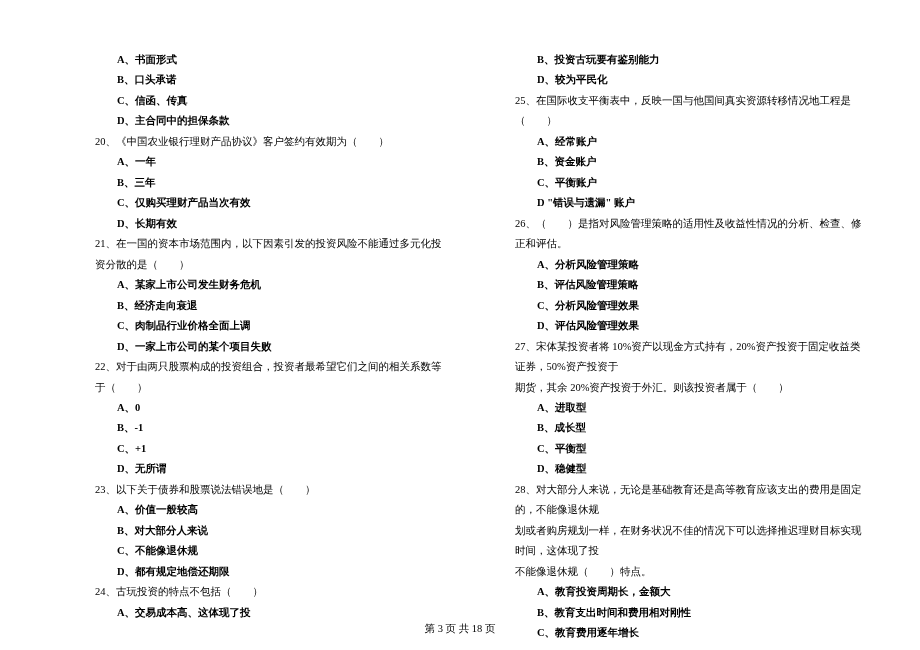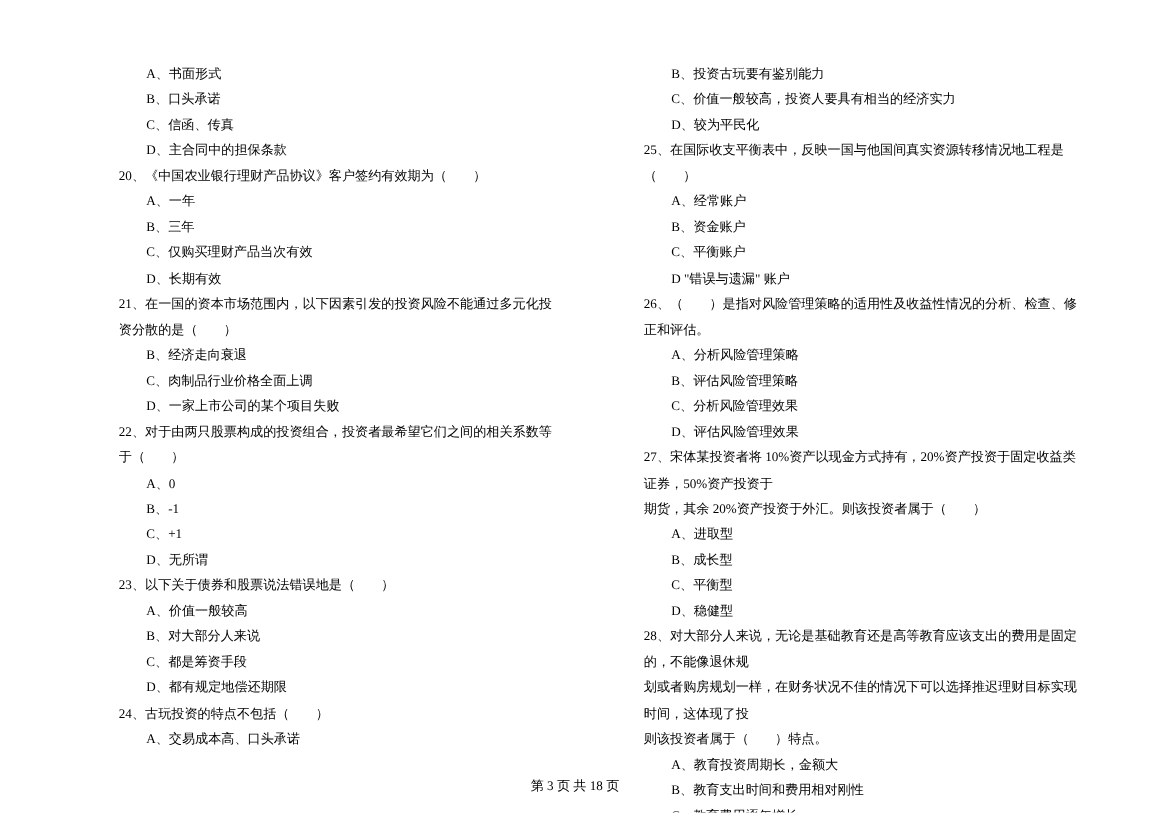--- a/index.html
+++ b/index.html
@@ -14,21 +14,21 @@
     .page {
       display: flex;
       padding: 50px 55px 20px 95px;
       gap: 70px;
     }
     .col {
       flex: 1;
       font-size: 10.5px;
       line-height: 1.95;
     }
-    .optline { padding-left: 22px; }
+    .optline { padding-left: 22px; font-weight: bold; }
     .qline { padding-left: 0; }
     .footer {
       position: absolute;
       bottom: 14px;
       left: 0;
       right: 0;
       text-align: center;
       font-size: 10.5px;
     }
   </style>
@@ -42,43 +42,43 @@
     <div class="optline">C、信函、传真</div>
     <div class="optline">D、主合同中的担保条款</div>
 
     <div class="qline">20、《中国农业银行理财产品协议》客户签约有效期为（　　）</div>
     <div class="optline">A、一年</div>
     <div class="optline">B、三年</div>
     <div class="optline">C、仅购买理财产品当次有效</div>
     <div class="optline">D、长期有效</div>
 
     <div class="qline">21、在一国的资本市场范围内，以下因素引发的投资风险不能通过多元化投资分散的是（　　）</div>
+    <div class="optline">A、某家上市公司发生财务危机</div>
     <div class="optline">B、经济走向衰退</div>
     <div class="optline">C、肉制品行业价格全面上调</div>
     <div class="optline">D、一家上市公司的某个项目失败</div>
 
     <div class="qline">22、对于由两只股票构成的投资组合，投资者最希望它们之间的相关系数等于（　　）</div>
     <div class="optline">A、0</div>
     <div class="optline">B、-1</div>
     <div class="optline">C、+1</div>
     <div class="optline">D、无所谓</div>
 
     <div class="qline">23、以下关于债券和股票说法错误地是（　　）</div>
     <div class="optline">A、价值一般较高</div>
     <div class="optline">B、对大部分人来说</div>
-    <div class="optline">C、都是筹资手段</div>
+    <div class="optline">C、不能像退休规</div>
     <div class="optline">D、都有规定地偿还期限</div>
 
     <div class="qline">24、古玩投资的特点不包括（　　）</div>
-    <div class="optline">A、交易成本高、口头承诺</div>
+    <div class="optline">A、交易成本高、这体现了投</div>
   </div>
 
   <div class="col">
     <div class="optline">B、投资古玩要有鉴别能力</div>
-    <div class="optline">C、价值一般较高，投资人要具有相当的经济实力</div>
     <div class="optline">D、较为平民化</div>
 
     <div class="qline">25、在国际收支平衡表中，反映一国与他国间真实资源转移情况地工程是（　　）</div>
     <div class="optline">A、经常账户</div>
     <div class="optline">B、资金账户</div>
     <div class="optline">C、平衡账户</div>
     <div class="optline">D "错误与遗漏" 账户</div>
 
     <div class="qline">26、（　　）是指对风险管理策略的适用性及收益性情况的分析、检查、修正和评估。</div>
     <div class="optline">A、分析风险管理策略</div>
@@ -88,21 +88,21 @@
 
     <div class="qline">27、宋体某投资者将 10%资产以现金方式持有，20%资产投资于固定收益类证券，50%资产投资于</div>
     <div class="qline">期货，其余 20%资产投资于外汇。则该投资者属于（　　）</div>
     <div class="optline">A、进取型</div>
     <div class="optline">B、成长型</div>
     <div class="optline">C、平衡型</div>
     <div class="optline">D、稳健型</div>
 
     <div class="qline">28、对大部分人来说，无论是基础教育还是高等教育应该支出的费用是固定的，不能像退休规</div>
     <div class="qline">划或者购房规划一样，在财务状况不佳的情况下可以选择推迟理财目标实现时间，这体现了投</div>
-    <div class="qline">则该投资者属于（　　）特点。</div>
+    <div class="qline">不能像退休规（　　）特点。</div>
     <div class="optline">A、教育投资周期长，金额大</div>
     <div class="optline">B、教育支出时间和费用相对刚性</div>
     <div class="optline">C、教育费用逐年增长</div>
 
   </div>
 </div>
 
 <div class="footer">第 3 页 共 18 页</div>
 
 </body></html>

